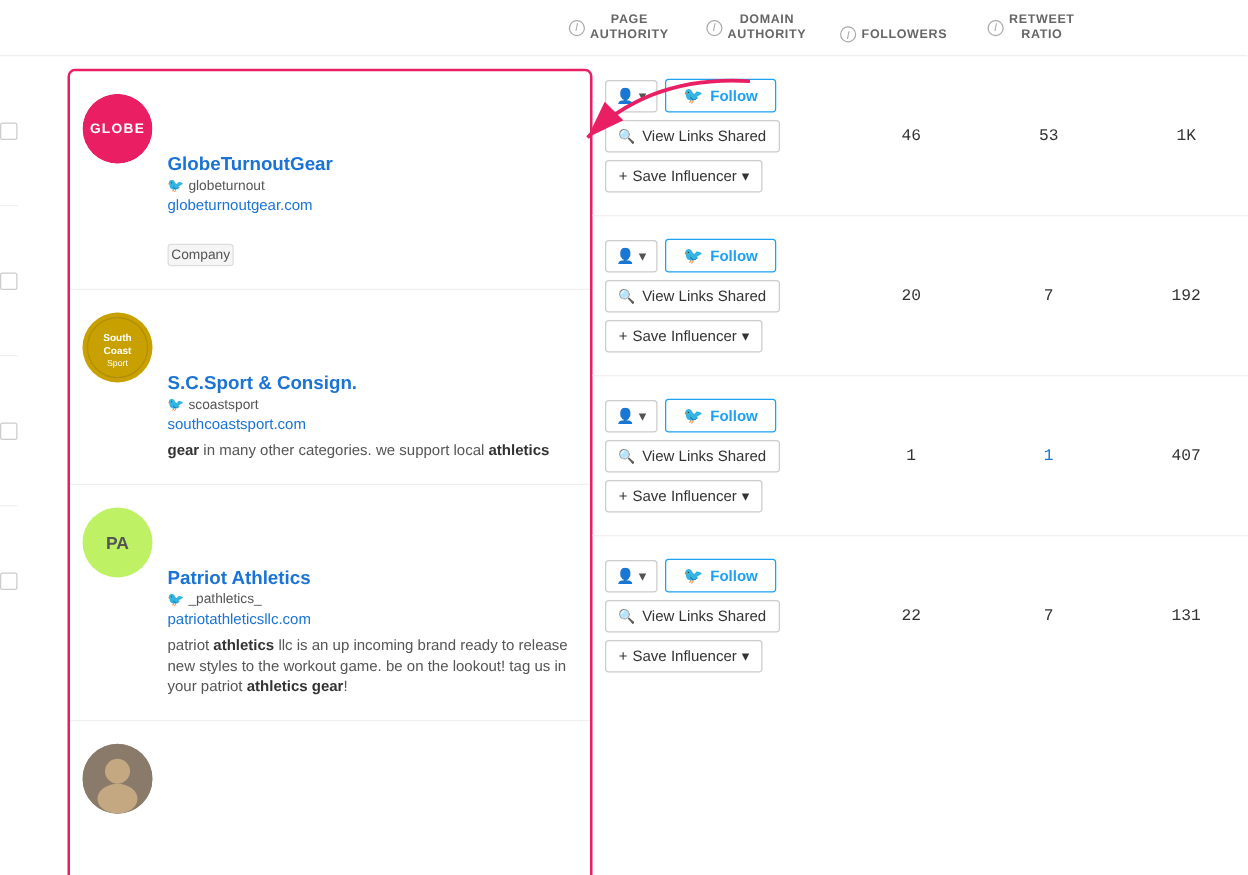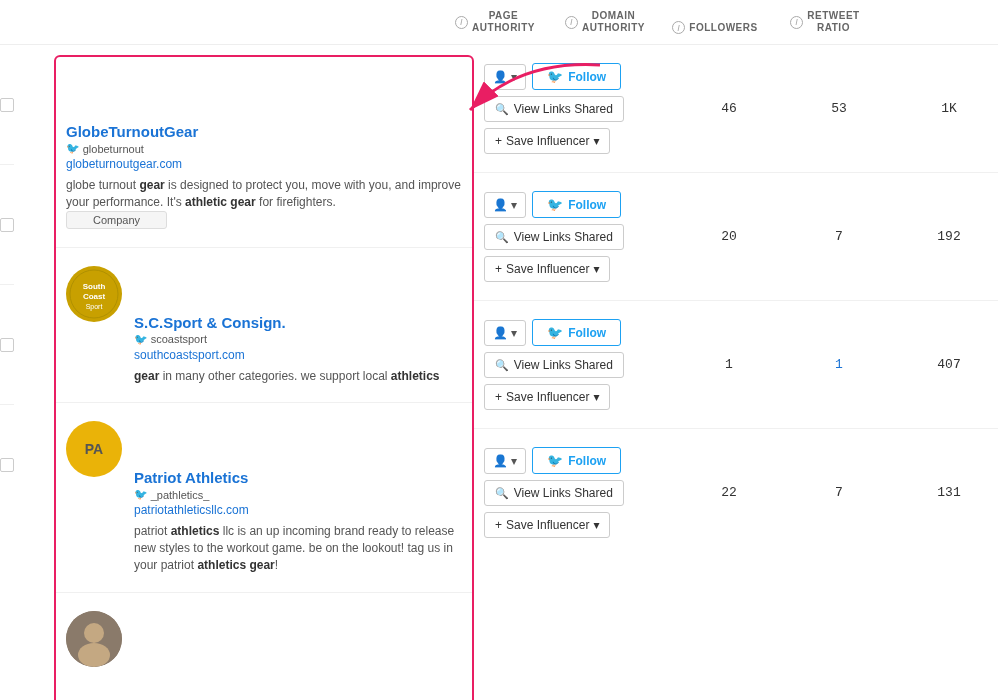--- a/index.html
+++ b/index.html
@@ -96,24 +96,24 @@
     .twitter-handle { font-size: 11px; color: #555; margin-bottom: 2px; display: flex; align-items: center; gap: 3px; }
     .twitter-icon { color: #1da1f2; font-size: 11px; }
     .website { font-size: 12px; color: #1a73d5; margin-bottom: 6px; }
     .description { font-size: 12px; color: #555; line-height: 1.4; }
     .description strong { color: #333; font-weight: bold; }
     .tag-badge {
       display: inline-block;
       background: #f5f5f5;
       border: 1px solid #ddd;
       border-radius: 3px;
-      padding: 2px 26px;
+      padding: 2px 2px;
       font-size: 11px;
       color: #555;
-      margin-top: 0;
+      margin-top: 18px;
     }
 
     
     .right-panel {
       flex: 1;
       display: flex;
       flex-direction: column;
     }
 
     .action-stat-row {
@@ -292,30 +292,30 @@
         <div class="checkbox-box"></div>
       </div>
       <div class="checkbox-spacer">
         <div class="checkbox-box"></div>
       </div>
     </div>
 
     <div class="left-panel">
 
       <div class="influencer-row">
+        <div class="avatar">
+          <div class="globe-logo">GLOBE</div>
+        </div>
         <div class="influencer-info">
           <div class="influencer-name">GlobeTurnoutGear</div>
           <div class="twitter-handle">
             <span class="twitter-icon">🐦</span>
             <span>globeturnout</span>
           </div>
           <div class="website">globeturnoutgear.com</div>
-          <div class="description">
-            globe turnout <strong>gear</strong> is designed to protect you, move with you, and improve your performance. It's <strong>athletic gear</strong> for firefighters.
-          </div>
           <span class="tag-badge">Company</span>
         </div>
       </div>
 
       <div class="influencer-row">
         <div class="avatar sc-logo">
           <svg width="50" height="50" viewBox="0 0 50 50">
             <circle cx="25" cy="25" r="24" fill="#c8a000" stroke="#b09000" stroke-width="1"></circle>
             <text x="25" y="20" text-anchor="middle" font-size="8" fill="white" font-weight="bold">South</text>
             <text x="25" y="30" text-anchor="middle" font-size="8" fill="white" font-weight="bold">Coast</text>
@@ -329,21 +329,21 @@
             <span>scoastsport</span>
           </div>
           <div class="website">southcoastsport.com</div>
           <div class="description">
             <strong>gear</strong> in many other categories. we support local <strong>athletics</strong>
           </div>
         </div>
       </div>
 
       <div class="influencer-row">
-        <div class="avatar" style="background:#eab308; border-radius:50%; width:56px;height:56px;display:flex;align-items:center;justify-content:center;font-size:14px;font-weight:bold;color:#555;">PA</div>
+        <div class="avatar" style="background:#bef264; border-radius:50%; width:56px;height:56px;display:flex;align-items:center;justify-content:center;font-size:14px;font-weight:bold;color:#555;">PA</div>
         <div class="influencer-info">
           <div class="influencer-name">Patriot Athletics</div>
           <div class="twitter-handle">
             <span class="twitter-icon">🐦</span>
             <span>_pathletics_</span>
           </div>
           <div class="website">patriotathleticsllc.com</div>
           <div class="description">
             patriot <strong>athletics</strong> llc is an up incoming brand ready to release new styles to the workout game. be on the lookout! tag us in your patriot <strong>athletics gear</strong>!
           </div>

